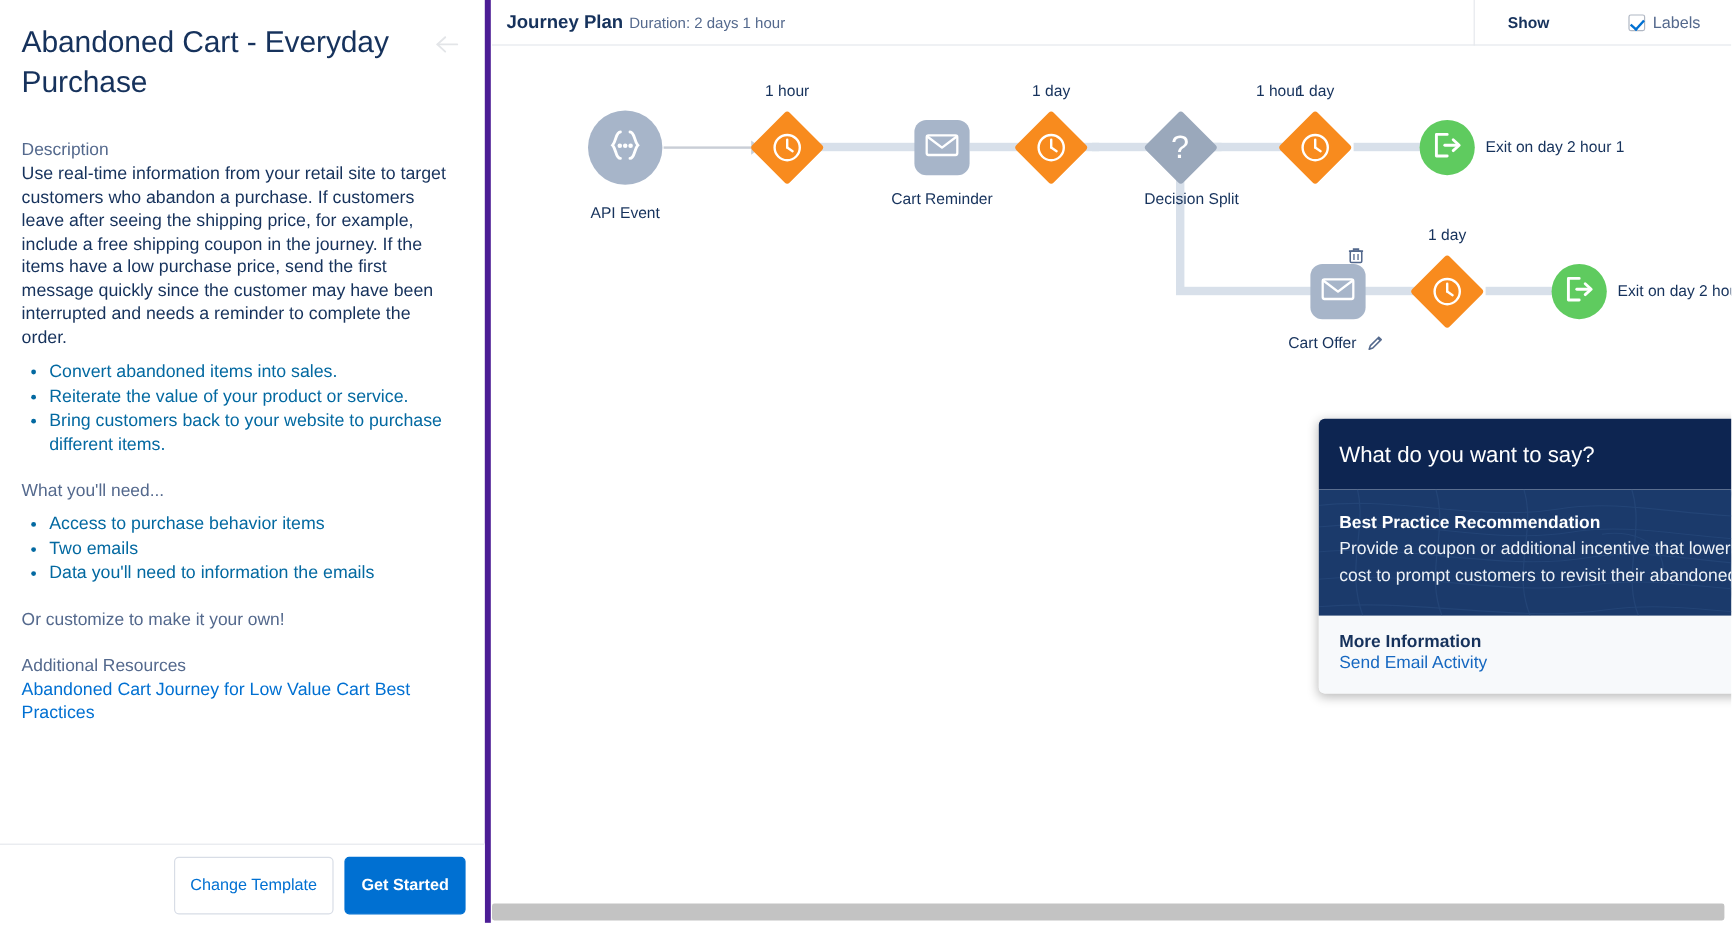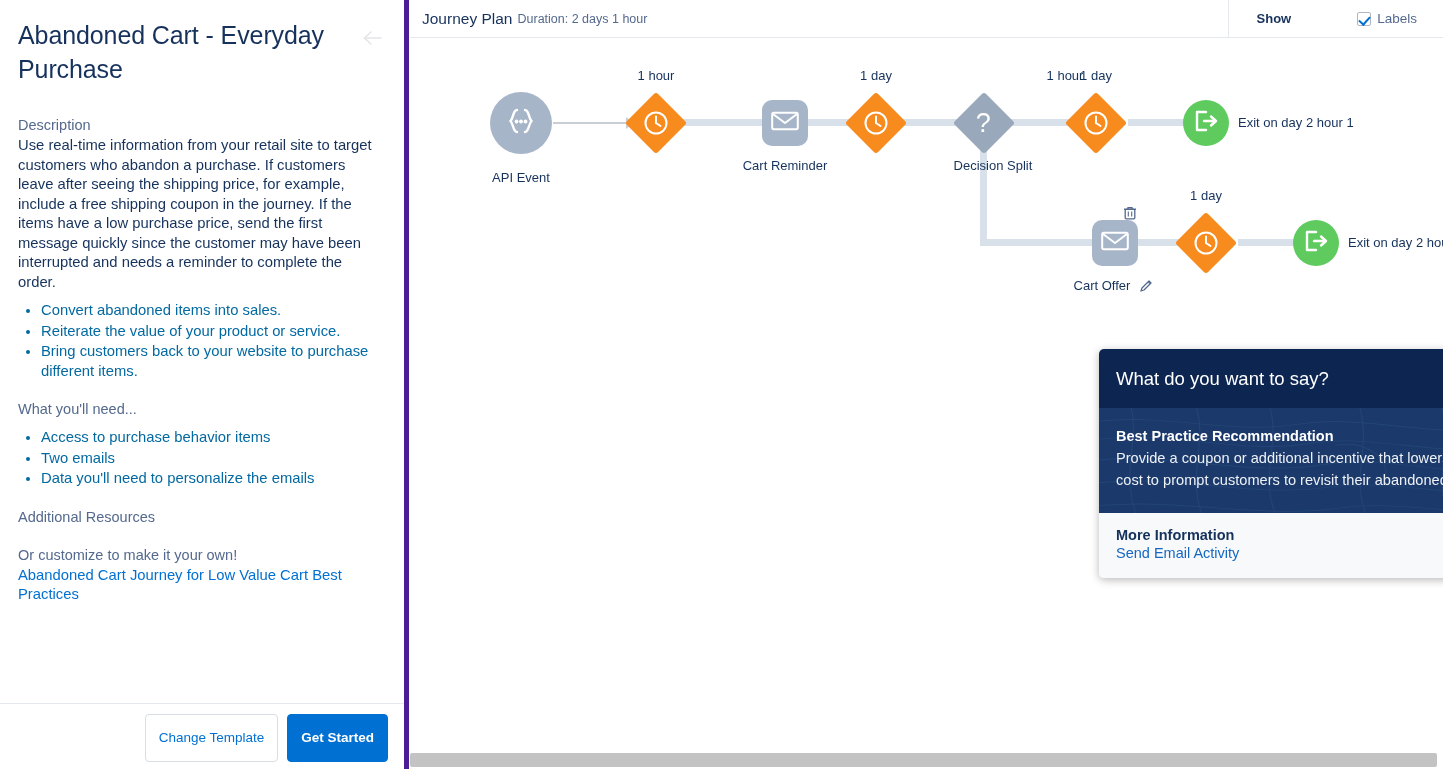--- a/index.html
+++ b/index.html
@@ -97,21 +97,21 @@
     background: #ffffff;
     overflow: hidden;
   }
   #canvas-topbar {
     position: absolute; left: 0; top: 0; right: 0; height: 38px;
     background: #ffffff;
     border-bottom: 1px solid #e5e8ed;
     display: flex; align-items: center;
   }
   #journey-plan-label {
-    font-size: 15.5px; color: #16325c; margin-left: 12px; font-weight: 400;
+    font-size: 15.5px; color: #16325c; margin-left: 12px; font-weight: 700;
   }
   #journey-duration {
     font-size: 12.5px; color: #54698d; margin-left: 5px;
   }
   #topbar-right {
     margin-left: auto; display: flex; align-items: center; height: 100%;
   }
   #topbar-divider { width: 1px; height: 38px; background: #e5e8ed; margin-right: 28px; }
   #show-label { font-size: 13px; color: #16325c; font-weight: bold; }
   #labels-toggle { display: flex; align-items: center; gap: 6px; margin-left: 32px; margin-right: 26px; cursor: pointer; padding-left: 34px; }
@@ -267,26 +267,26 @@
       <ul class="bullets">
         <li>Convert abandoned items into sales.</li>
         <li>Reiterate the value of your product or service.</li>
         <li>Bring customers back to your website to purchase different items.</li>
       </ul>
 
       <p class="sec-label spaced">What you'll need...</p>
       <ul class="bullets">
         <li>Access to purchase behavior items</li>
         <li>Two emails</li>
-        <li>Data you'll need to personalize the emails</li>
+        <li>Data you'll need to information the emails</li>
       </ul>
 
+      <p class="sec-label spaced">Or customize to make it your own!</p>
+
       <p class="sec-label spaced">Additional Resources</p>
-
-      <p class="sec-label spaced">Or customize to make it your own!</p>
       <a class="link-text" href="#">Abandoned Cart Journey for Low Value Cart Best Practices</a>
     </div>
 
     <div id="sidebar-footer">
       <button class="btn btn-neutral">Change Template</button>
       <button class="btn btn-brand">Get Started</button>
     </div>
   </div>
 
   <div id="canvas-pane">

